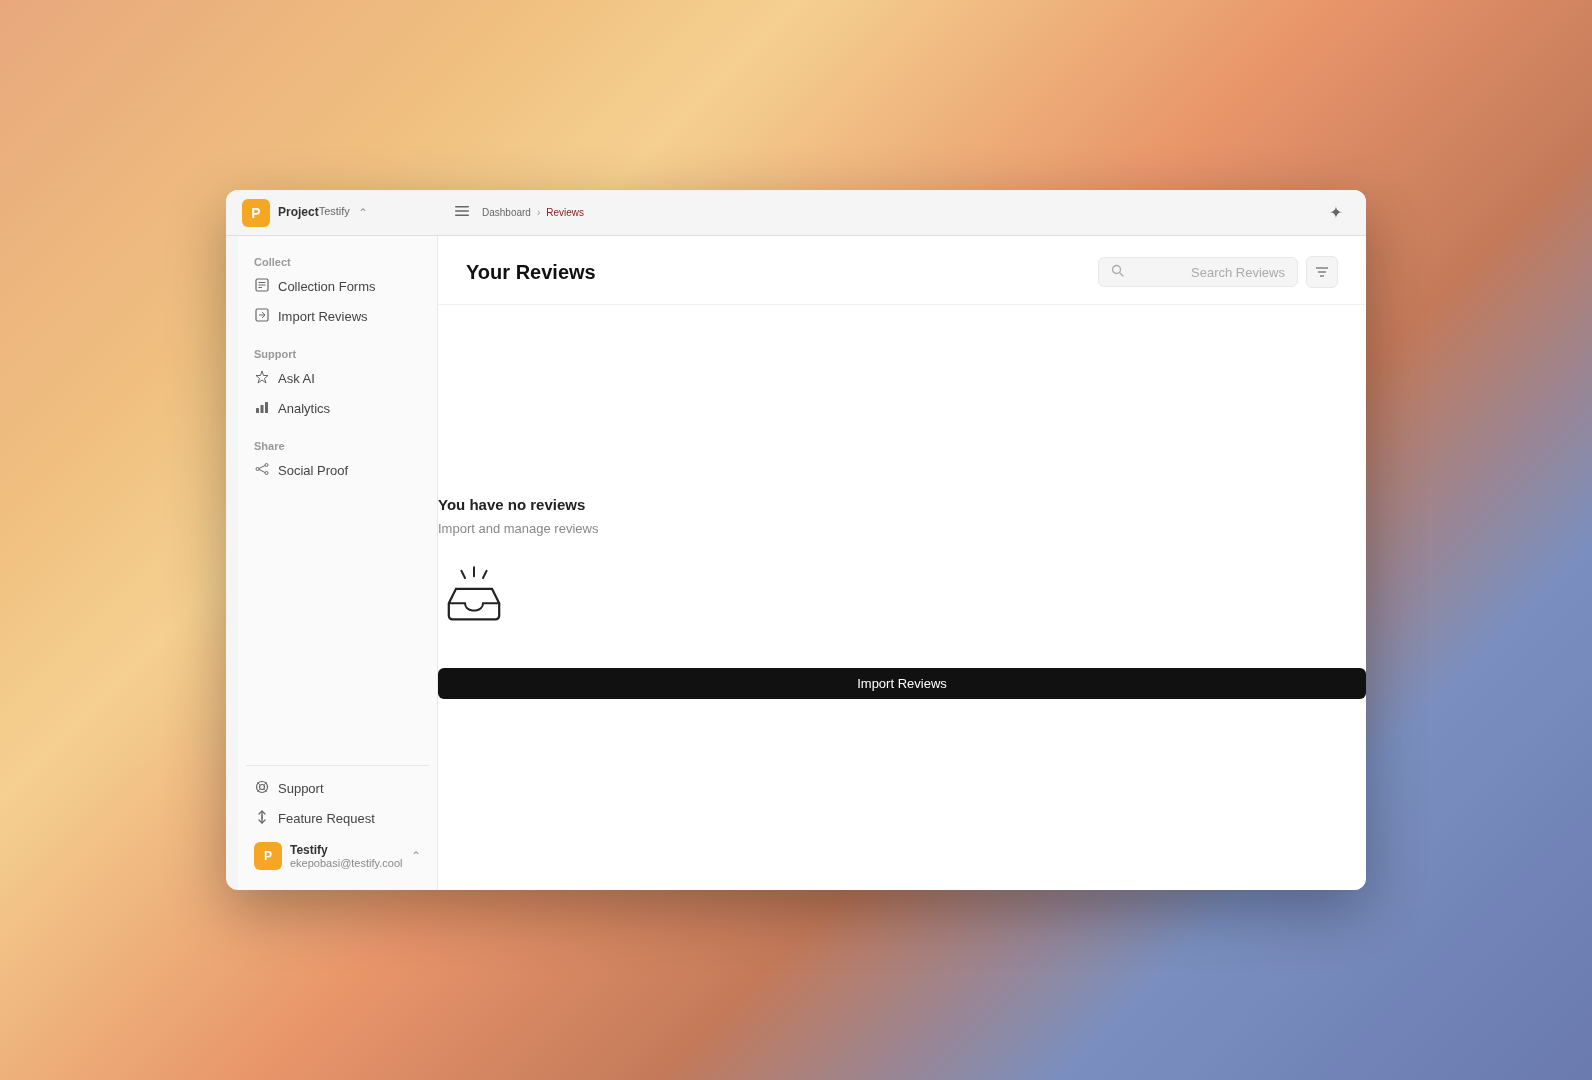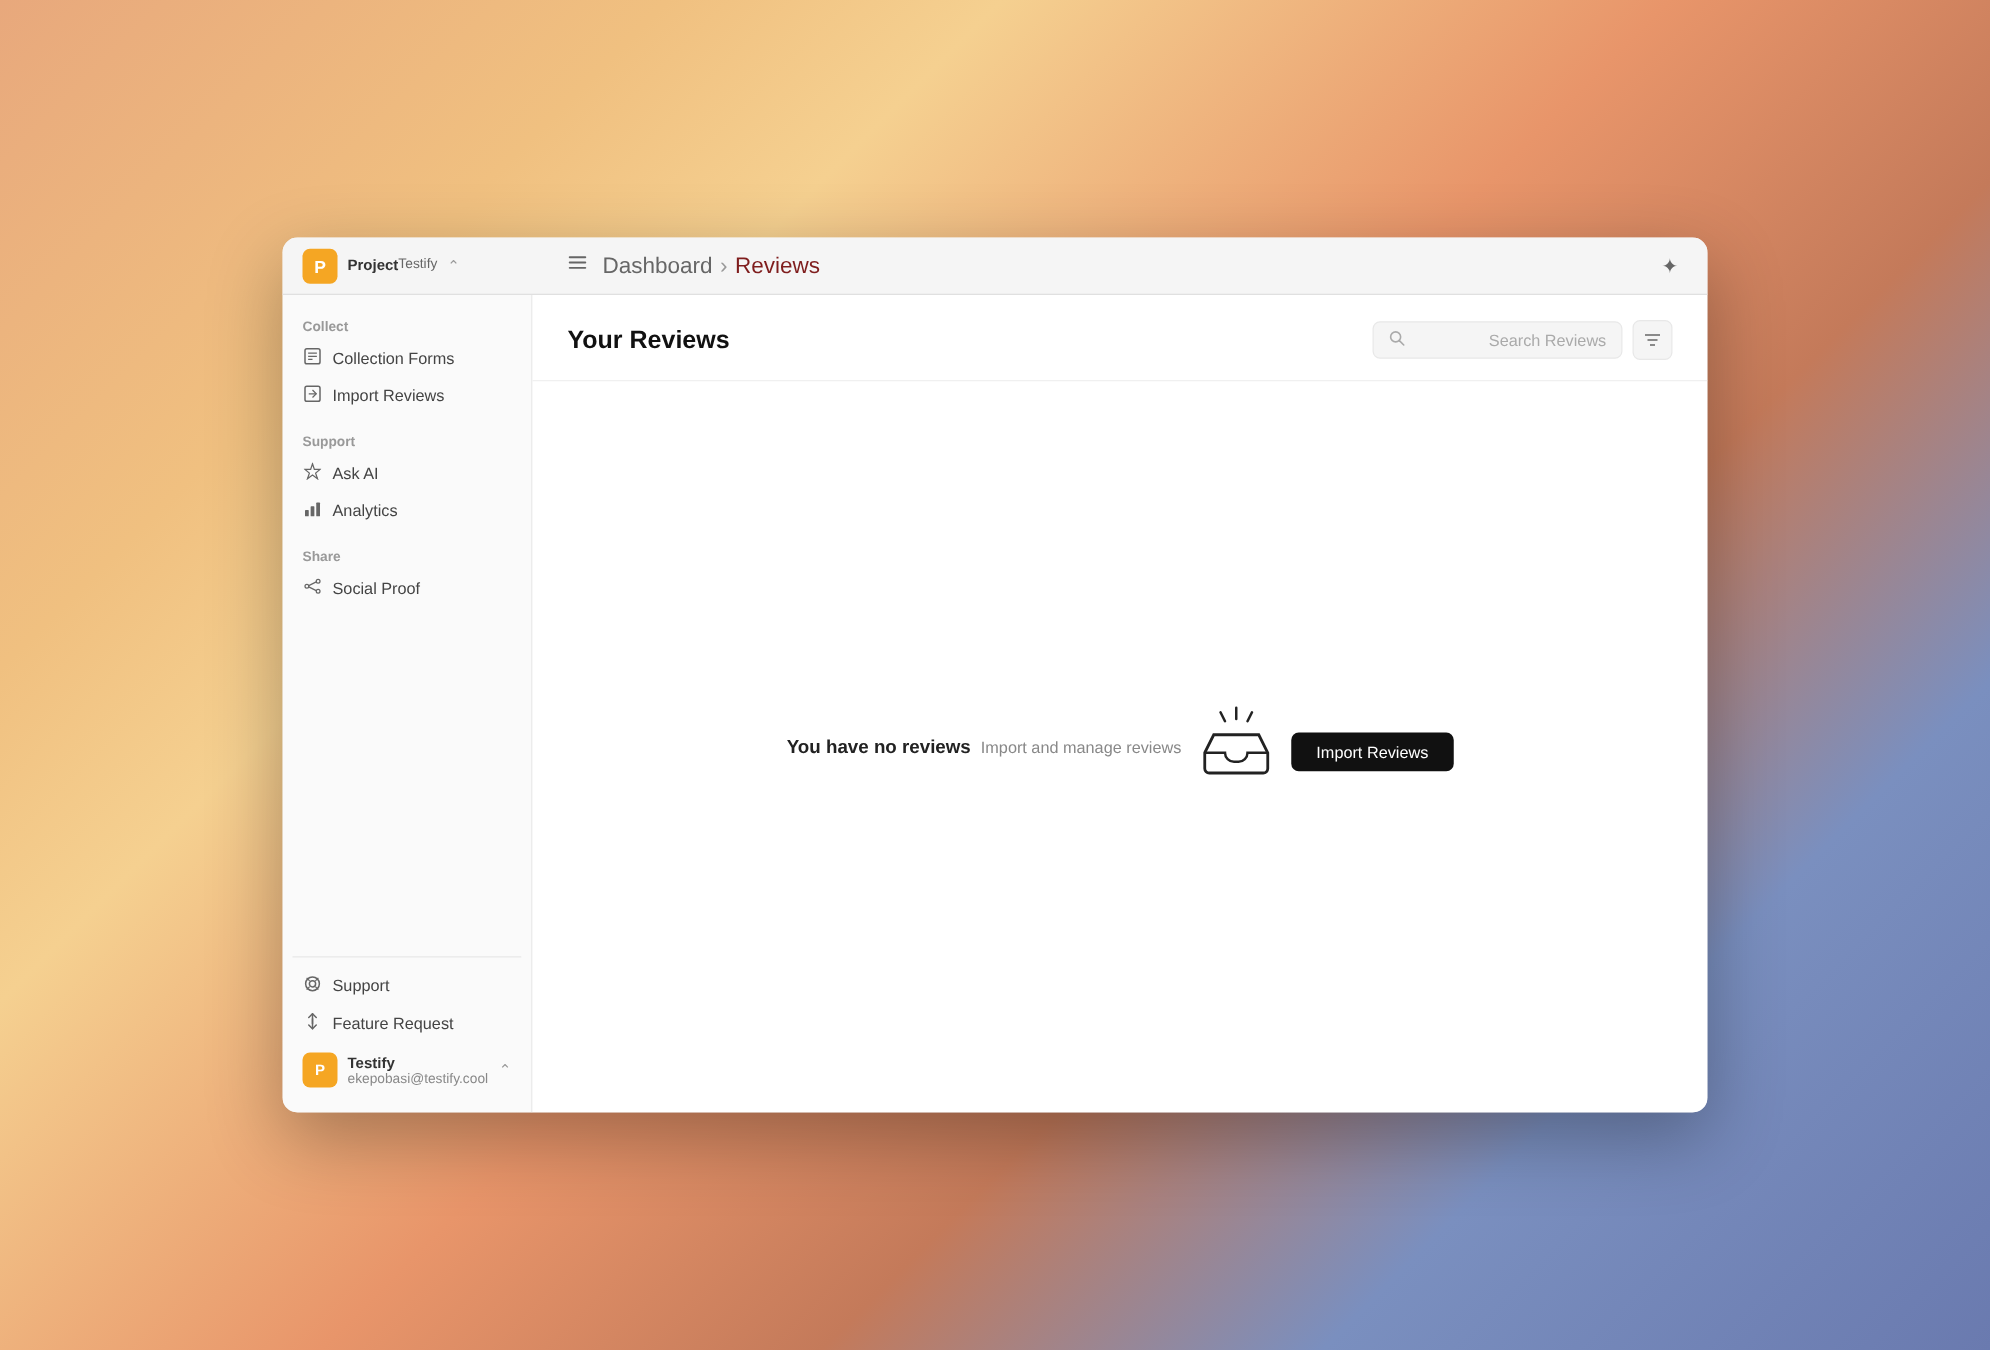--- a/index.html
+++ b/index.html
@@ -82,21 +82,21 @@
     .title-bar-sidebar-toggle {
       color: #666;
       cursor: pointer;
       font-size: 16px;
     }
 
     .breadcrumb {
       display: flex;
       align-items: center;
       gap: 6px;
-      font-size: 18px;
+      font-size: 10px;
       color: #666;
     }
 
     .breadcrumb-separator {
       color: #999;
     }
 
     .breadcrumb-current {
       color: #7f1d1d;
       font-weight: 400;
@@ -125,20 +125,21 @@
     }
 
     
     .sidebar {
       width: 200px;
       background: #fafafa;
       border-right: 1px solid #e8e8e8;
       display: flex;
       flex-direction: column;
       padding: 12px 8px;
+      margin-left: 12px;
     }
 
     .sidebar-section-label {
       font-size: 11px;
       font-weight: 600;
       color: #999;
       padding: 8px 8px 4px;
       text-transform: none;
       letter-spacing: 0;
     }
@@ -303,22 +304,21 @@
       background: #f5f5f5;
       cursor: pointer;
       color: #666;
       font-size: 14px;
     }
 
     
     .empty-state {
       flex: 1;
       display: flex;
-      flex-direction: row;
-      align-items: center;
+      flex-direction: column;
       justify-content: center;
       gap: 8px;
     }
 
     .empty-state-title {
       font-size: 15px;
       font-weight: 600;
       color: #222;
     }
 

